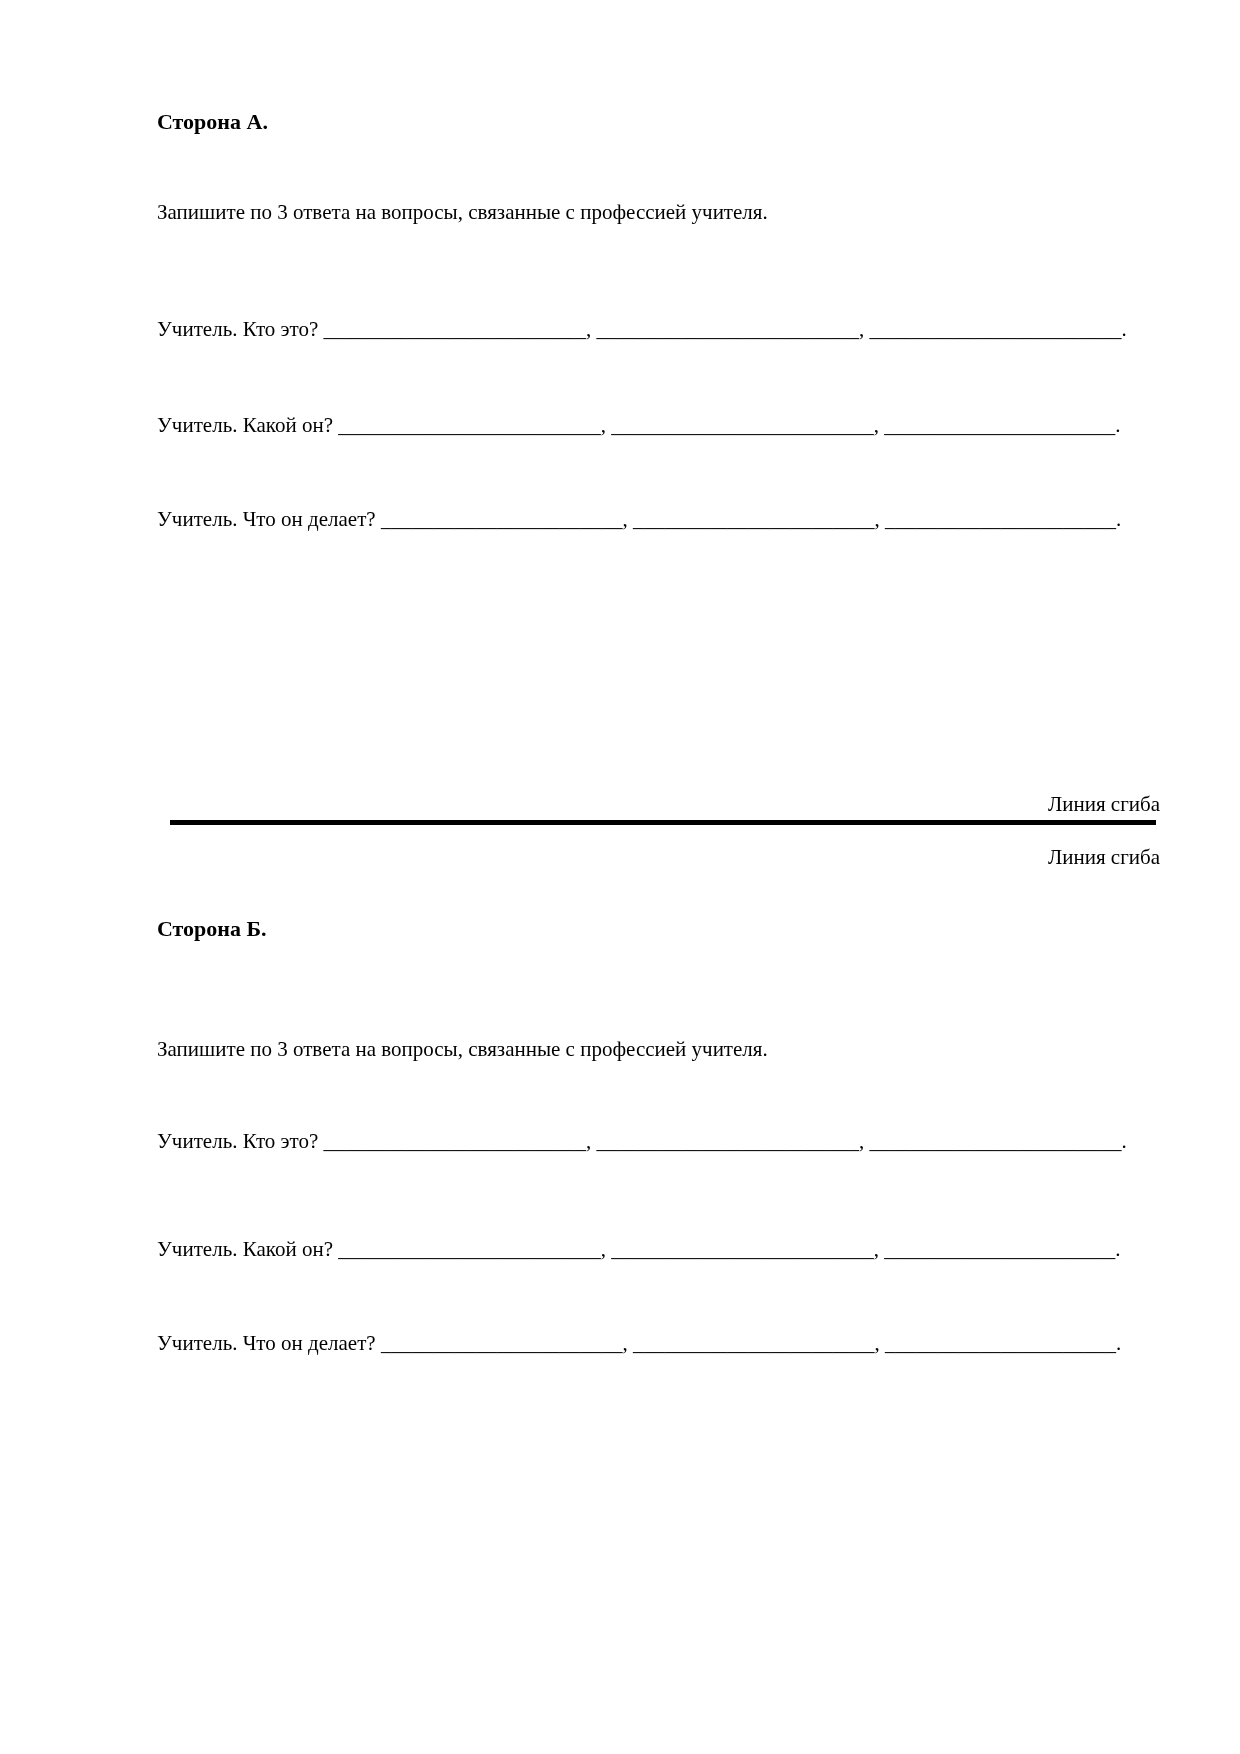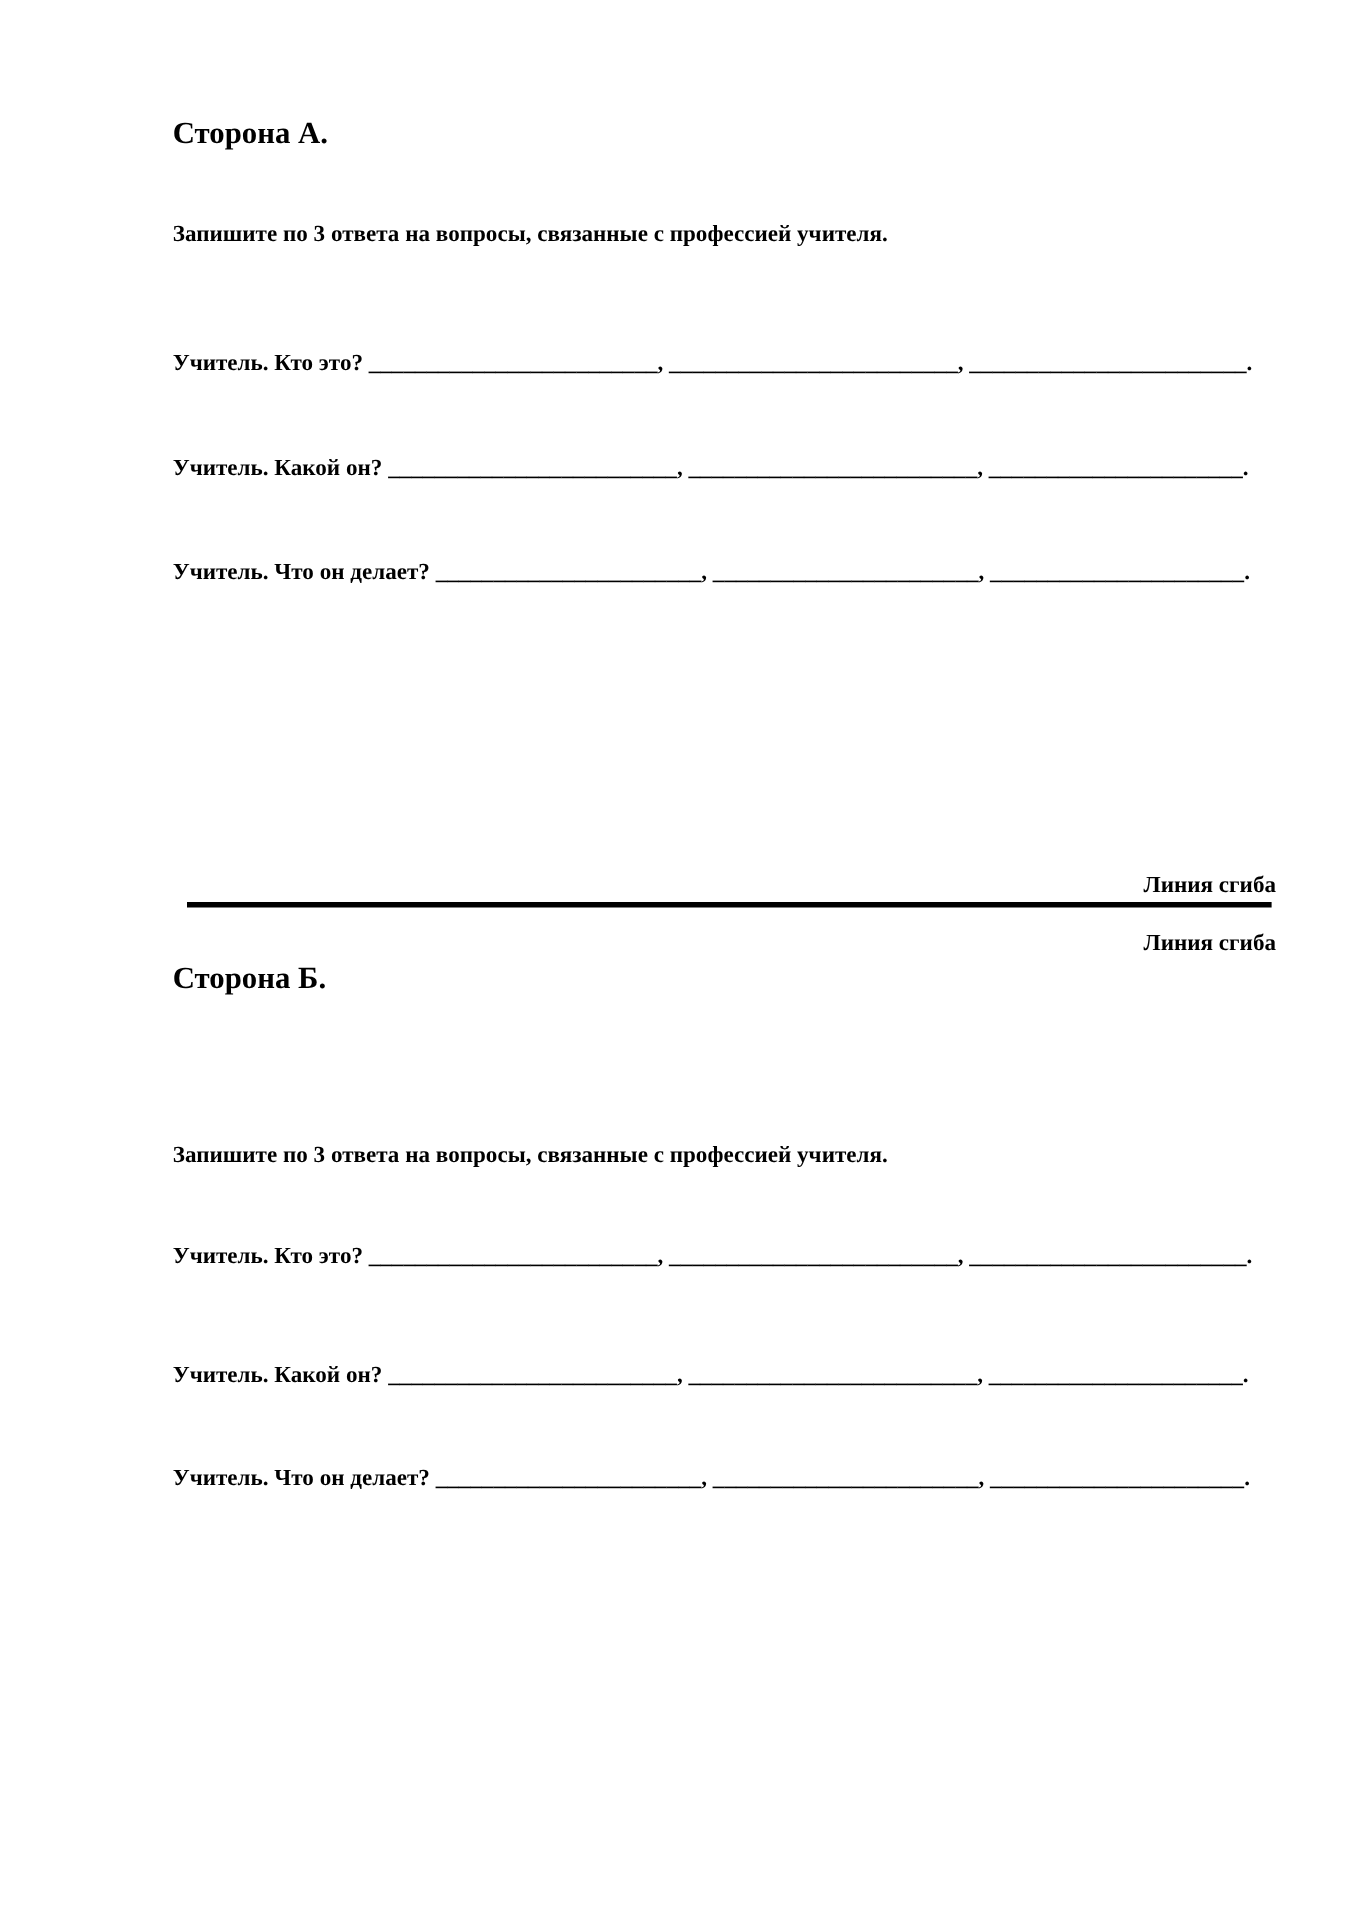--- a/index.html
+++ b/index.html
@@ -16,25 +16,24 @@
     font-family: "Liberation Serif", "DejaVu Serif", serif;
     font-size: 21px;
     overflow: hidden;
   }
   .txt {
     position: absolute;
     left: 157px;
     margin: 0;
     white-space: nowrap;
     line-height: 27px;
-    font-weight: bold;
   }
   .heading {
     font-weight: bold;
-    font-size: 28px;
+    font-size: 22px;
   }
   .fold-label {
     left: 160px;
     width: 1000px;
     text-align: right;
     white-space: nowrap;
   }
   .fold-rule {
     position: absolute;
     left: 170px;
@@ -46,21 +45,21 @@
     margin: 0;
   }
   
   .pos-heading-a     { top: 108px; }
   .pos-instruction-a { top: 199px; }
   .pos-qa1           { top: 316px; }
   .pos-qa2           { top: 412px; }
   .pos-qa3           { top: 506px; }
   .pos-fold-top      { top: 791px; }
   .pos-fold-bottom   { top: 844px; }
-  .pos-heading-b     { top: 876px; }
+  .pos-heading-b     { top: 915px; }
   .pos-instruction-b { top: 1036px; }
   .pos-qb1           { top: 1128px; }
   .pos-qb2           { top: 1236px; }
   .pos-qb3           { top: 1330px; }
 </style>
 </head>
 <body>
 
 <div class="page">
 

